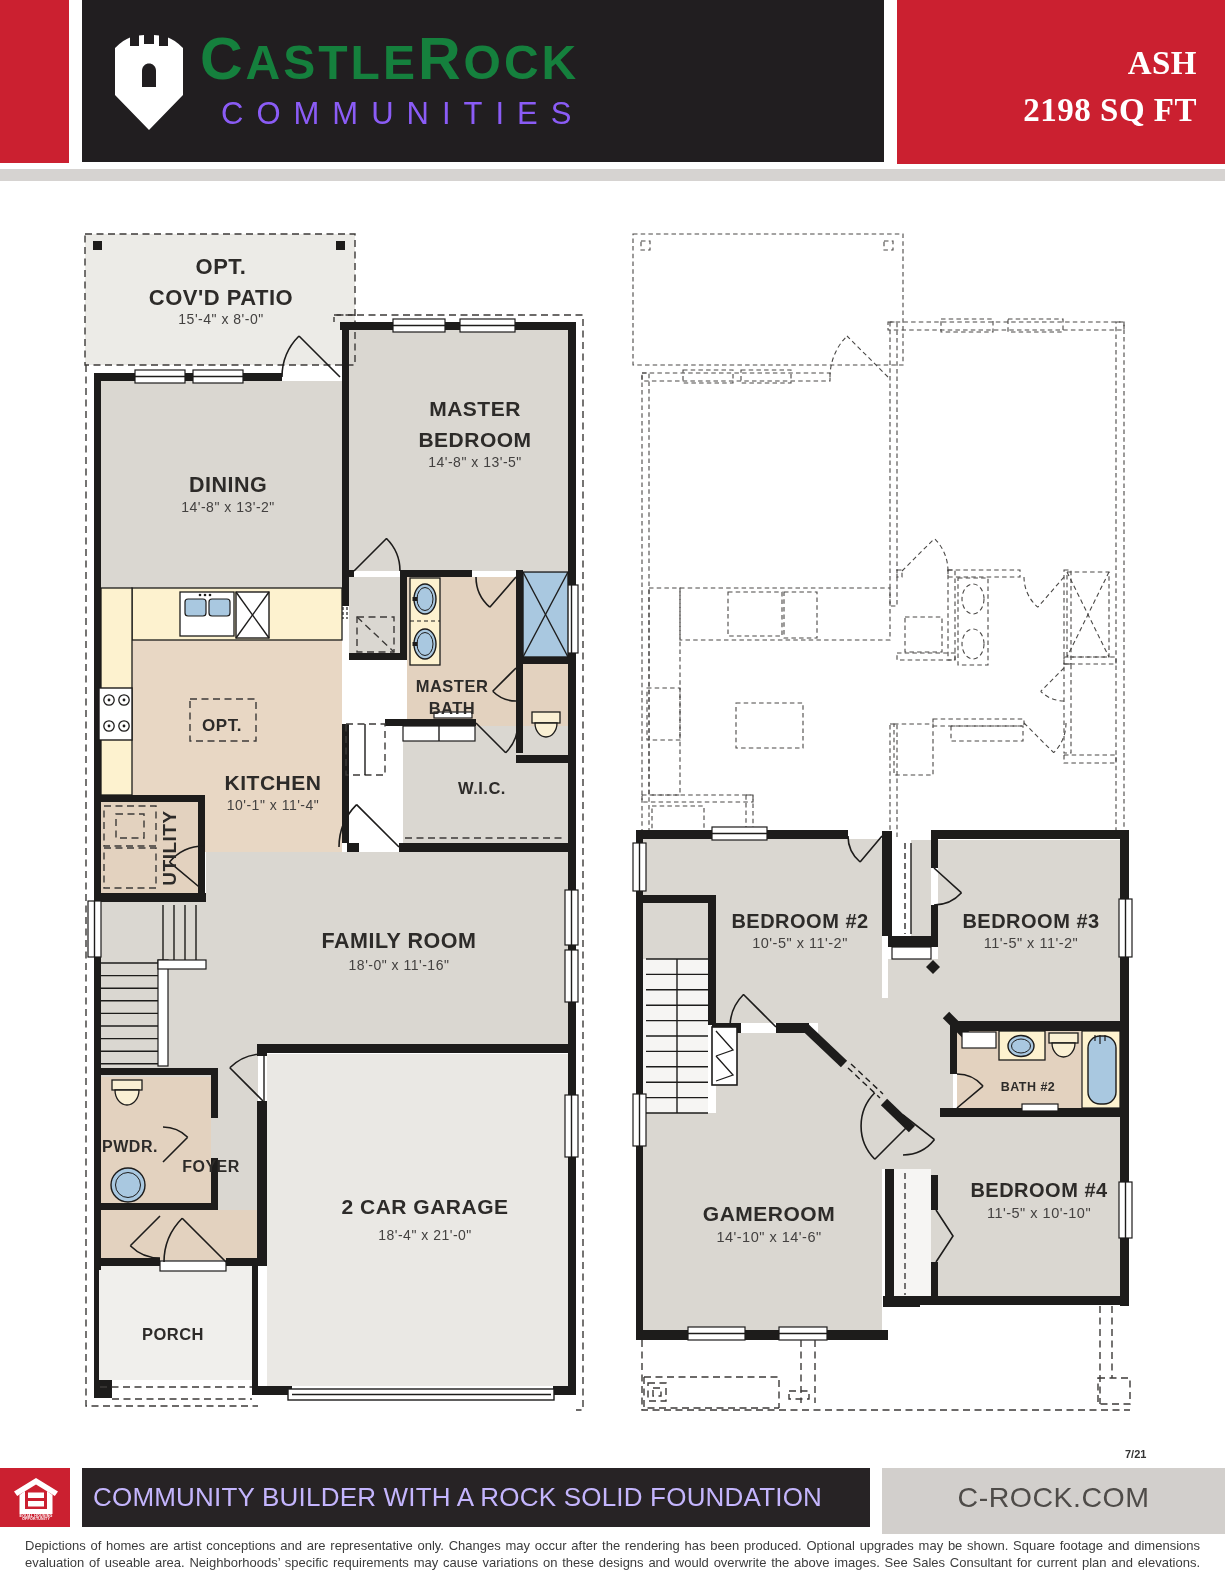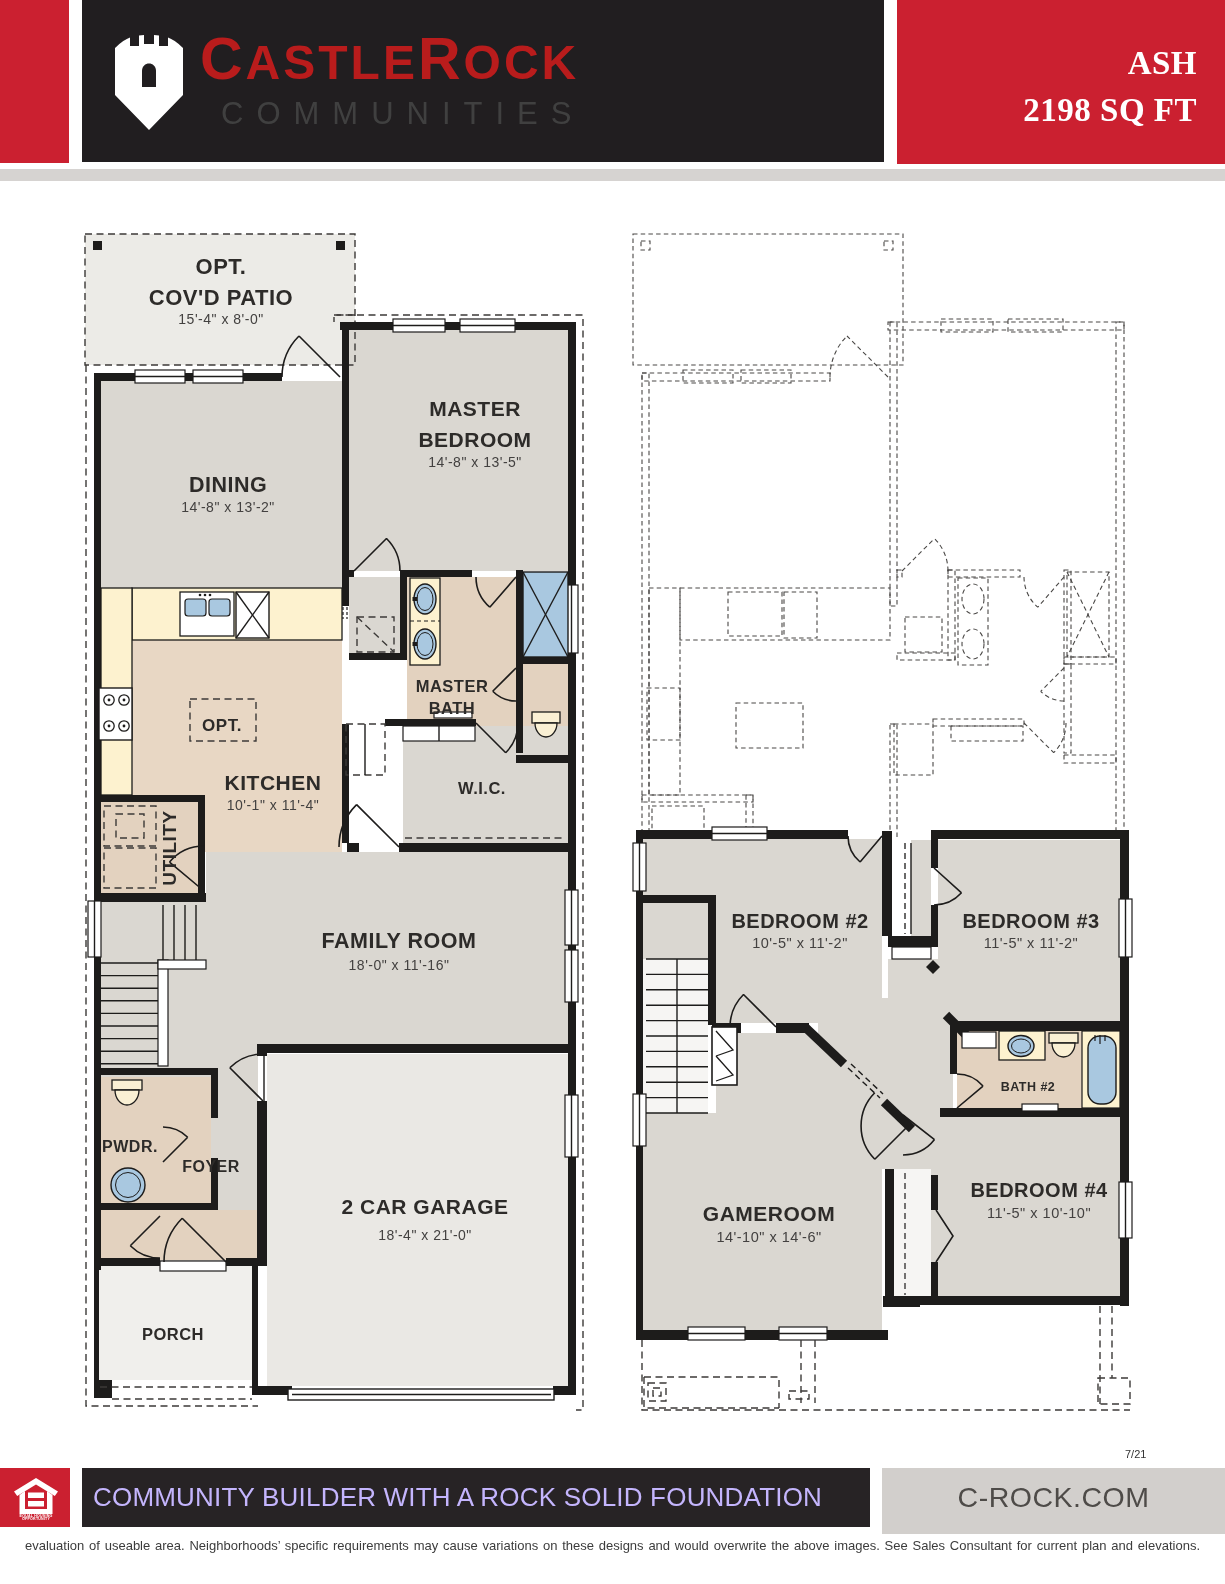--- a/index.html
+++ b/index.html
@@ -33,24 +33,24 @@
   <div class="abs red" style="left:0;top:0;width:69px;height:163px;"></div>
   <div class="abs hdrblack" style="left:82px;top:0;width:802px;height:162px;"></div>
   <div class="abs red" style="left:897px;top:0;width:328px;height:164px;"></div>
   <div class="abs graystrip" style="left:0;top:169px;width:1225px;height:12px;"></div>
 
   <svg class="abs" style="left:113px;top:33px;" width="72" height="99" viewBox="0 0 72 99">
     <path d="M2,15 C8,9 13,6 17,4.5 L17,13 L26,13 L26,2.5 L31,2 L31,11 L41,11 L41,2 L46,2.5 L46,13 L55,13 L55,4.5 C59,6 64,9 70,15 L70,62 L36,97 L2,62 Z" fill="#ffffff"></path>
     <path d="M29,54 L29,38 C29,28 43,28 43,38 L43,54 Z" fill="#211e20"></path>
   </svg>
   <div class="abs" style="left:200px;top:30px;width:600px;">
-    <div style="line-height:58px;white-space:nowrap;color:#b91c1c;font-weight:bold;letter-spacing:3px;">
+    <div style="line-height:58px;white-space:nowrap;color:#15803d;font-weight:bold;letter-spacing:3px;">
       <span style="font-size:59px;">C</span><span style="font-size:48px;">ASTLE</span><span style="font-size:59px;">R</span><span style="font-size:48px;">OCK</span>
     </div>
-    <div style="color:#404040;font-size:31px;letter-spacing:13px;margin-top:-7px;margin-left:21px;white-space:nowrap;">COMMUNITIES</div>
+    <div style="color:#8b5cf6;font-size:31px;letter-spacing:13px;margin-top:-7px;margin-left:21px;white-space:nowrap;">COMMUNITIES</div>
   </div>
   <div class="abs ashtxt" style="right:28px;top:40px;width:300px;font-family:Liberation Serif, serif;">ASH<br>2198 SQ FT</div>
 
   <svg class="abs" style="left:0;top:0;" width="1225" height="1584" viewBox="0 0 1225 1584">
     <defs>
         <clipPath id="gclip">
           <rect x="80" y="225" width="512" height="612"></rect>
         </clipPath>
       </defs>
       <g id="plan1">
@@ -403,28 +403,29 @@
         <text x="1031" y="928" font-size="20" class="rm" text-anchor="middle">BEDROOM #3</text>
         <text x="1031" y="948" font-size="14.5" class="dim" text-anchor="middle">11'-5" x 11'-2"</text>
         <text x="1028" y="1091" font-size="12.5" class="rm" text-anchor="middle">BATH #2</text>
         <text x="769" y="1221" font-size="21" class="rm" text-anchor="middle">GAMEROOM</text>
         <text x="769" y="1242" font-size="14.5" class="dim" text-anchor="middle">14'-10" x 14'-6"</text>
         <text x="1039" y="1197" font-size="20" class="rm" text-anchor="middle">BEDROOM #4</text>
         <text x="1039" y="1218" font-size="14.5" class="dim" text-anchor="middle">11'-5" x 10'-10"</text>
       </g>
   </svg>
 
-  <div class="abs" style="left:1125px;top:1448px;font-size:11px;font-weight:normal;color:#333;">7/21</div>
+  <div class="abs" style="left:1125px;top:1448px;font-size:11px;font-weight:bold;color:#333;">7/21</div>
   <div class="abs red" style="left:0;top:1468px;width:70px;height:59px;"></div>
   <svg class="abs" style="left:13px;top:1478px;" width="46" height="42" viewBox="0 0 46 42">
     <path d="M23,0 L1,13.5 L4.2,18 L23,6.5 L41.8,18 L45,13.5 Z" fill="#fff"></path>
     <path d="M6.5,17 L6.5,36 L39.5,36 L39.5,17 L34,13 L34,31 L12,31 L12,13 Z" fill="#fff"></path>
     <rect x="15" y="14.5" width="16" height="5.5" fill="#fff"></rect>
     <rect x="15" y="23" width="16" height="5.5" fill="#fff"></rect>
     <text x="23" y="39" text-anchor="middle" font-size="3.6" fill="#fff" font-weight="bold" letter-spacing="0.2">EQUAL HOUSING</text>
     <text x="23" y="42" text-anchor="middle" font-size="3.6" fill="#fff" font-weight="bold" letter-spacing="0.2">OPPORTUNITY</text>
   </svg>
   <div class="abs footblack" style="left:82px;top:1468px;width:788px;height:59px;padding-left:11px;box-sizing:border-box;">COMMUNITY BUILDER WITH A ROCK SOLID FOUNDATION</div>
   <div class="abs footgray" style="left:882px;top:1468px;width:343px;height:66px;">C-ROCK.COM</div>
   <div class="abs disc" style="left:25px;top:1537px;width:1175px;">
+    <div>Depictions of homes are artist conceptions and are representative only. Changes may occur after the rendering has been produced. Optional upgrades may be shown. Square footage and dimensions</div>
     <div>evaluation of useable area. Neighborhoods’ specific requirements may cause variations on these designs and would overwrite the above images. See Sales Consultant for current plan and elevations.</div>
   </div>
 </div>
 
 </body></html>

